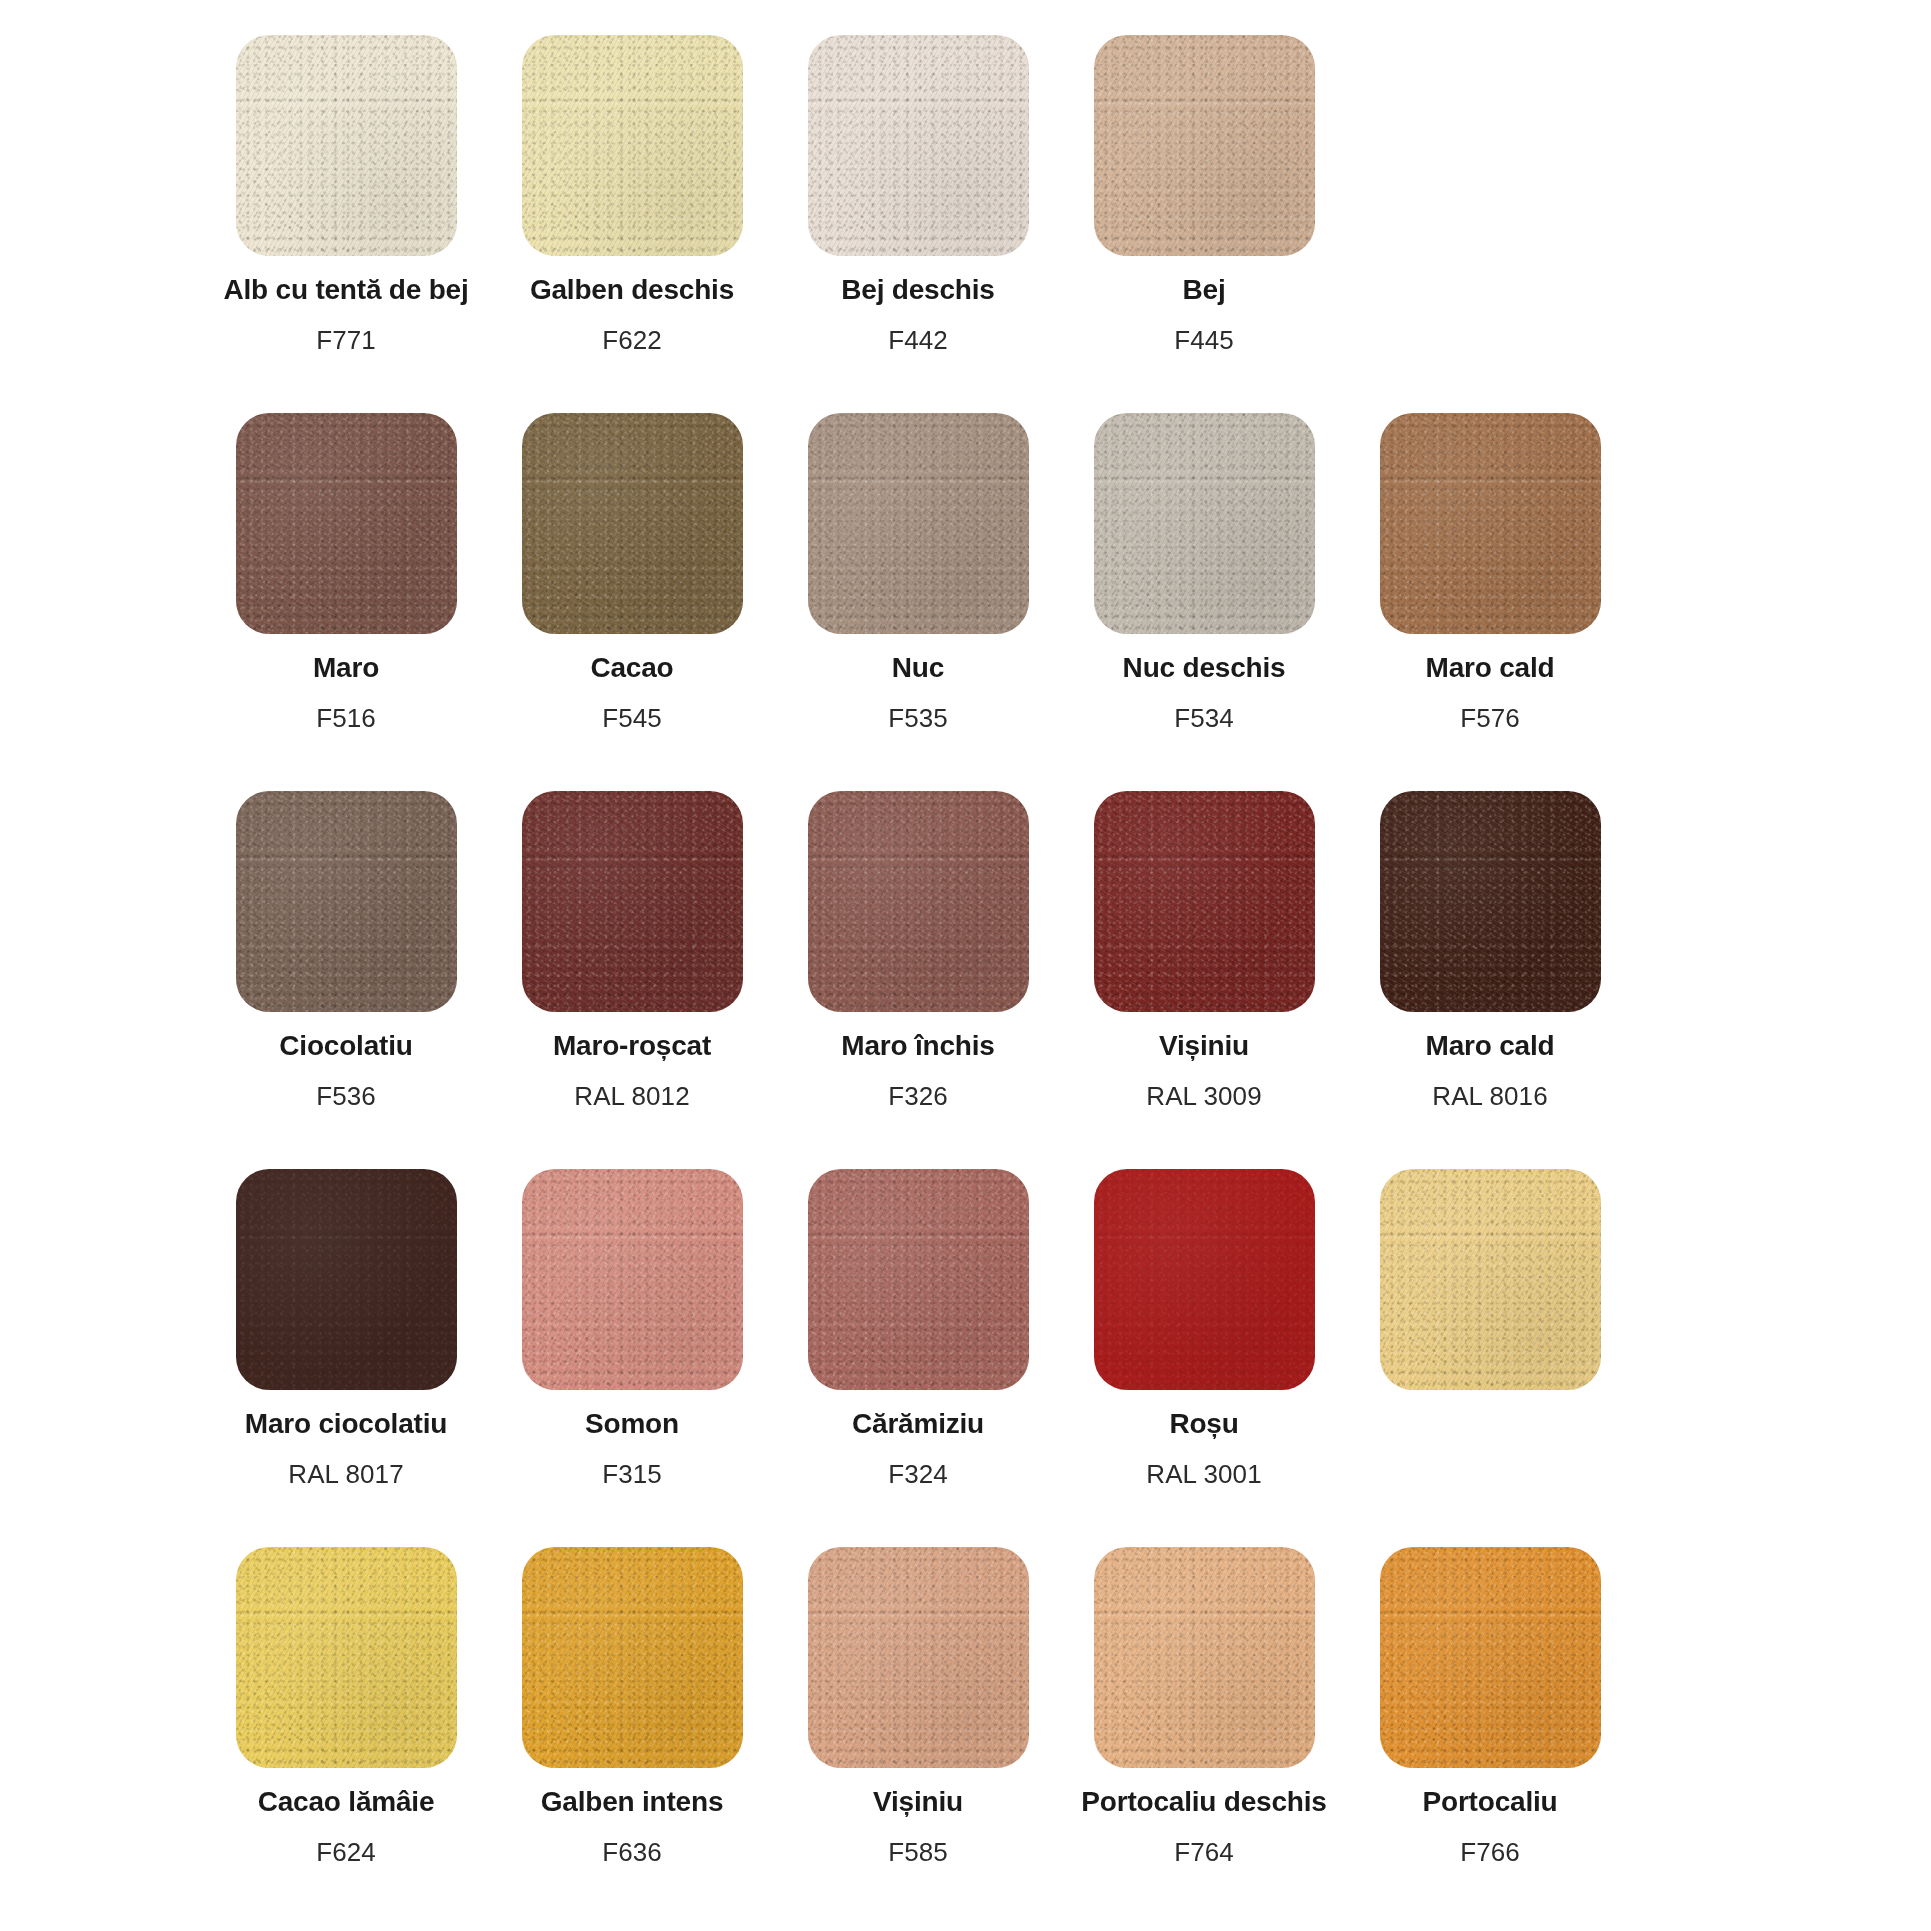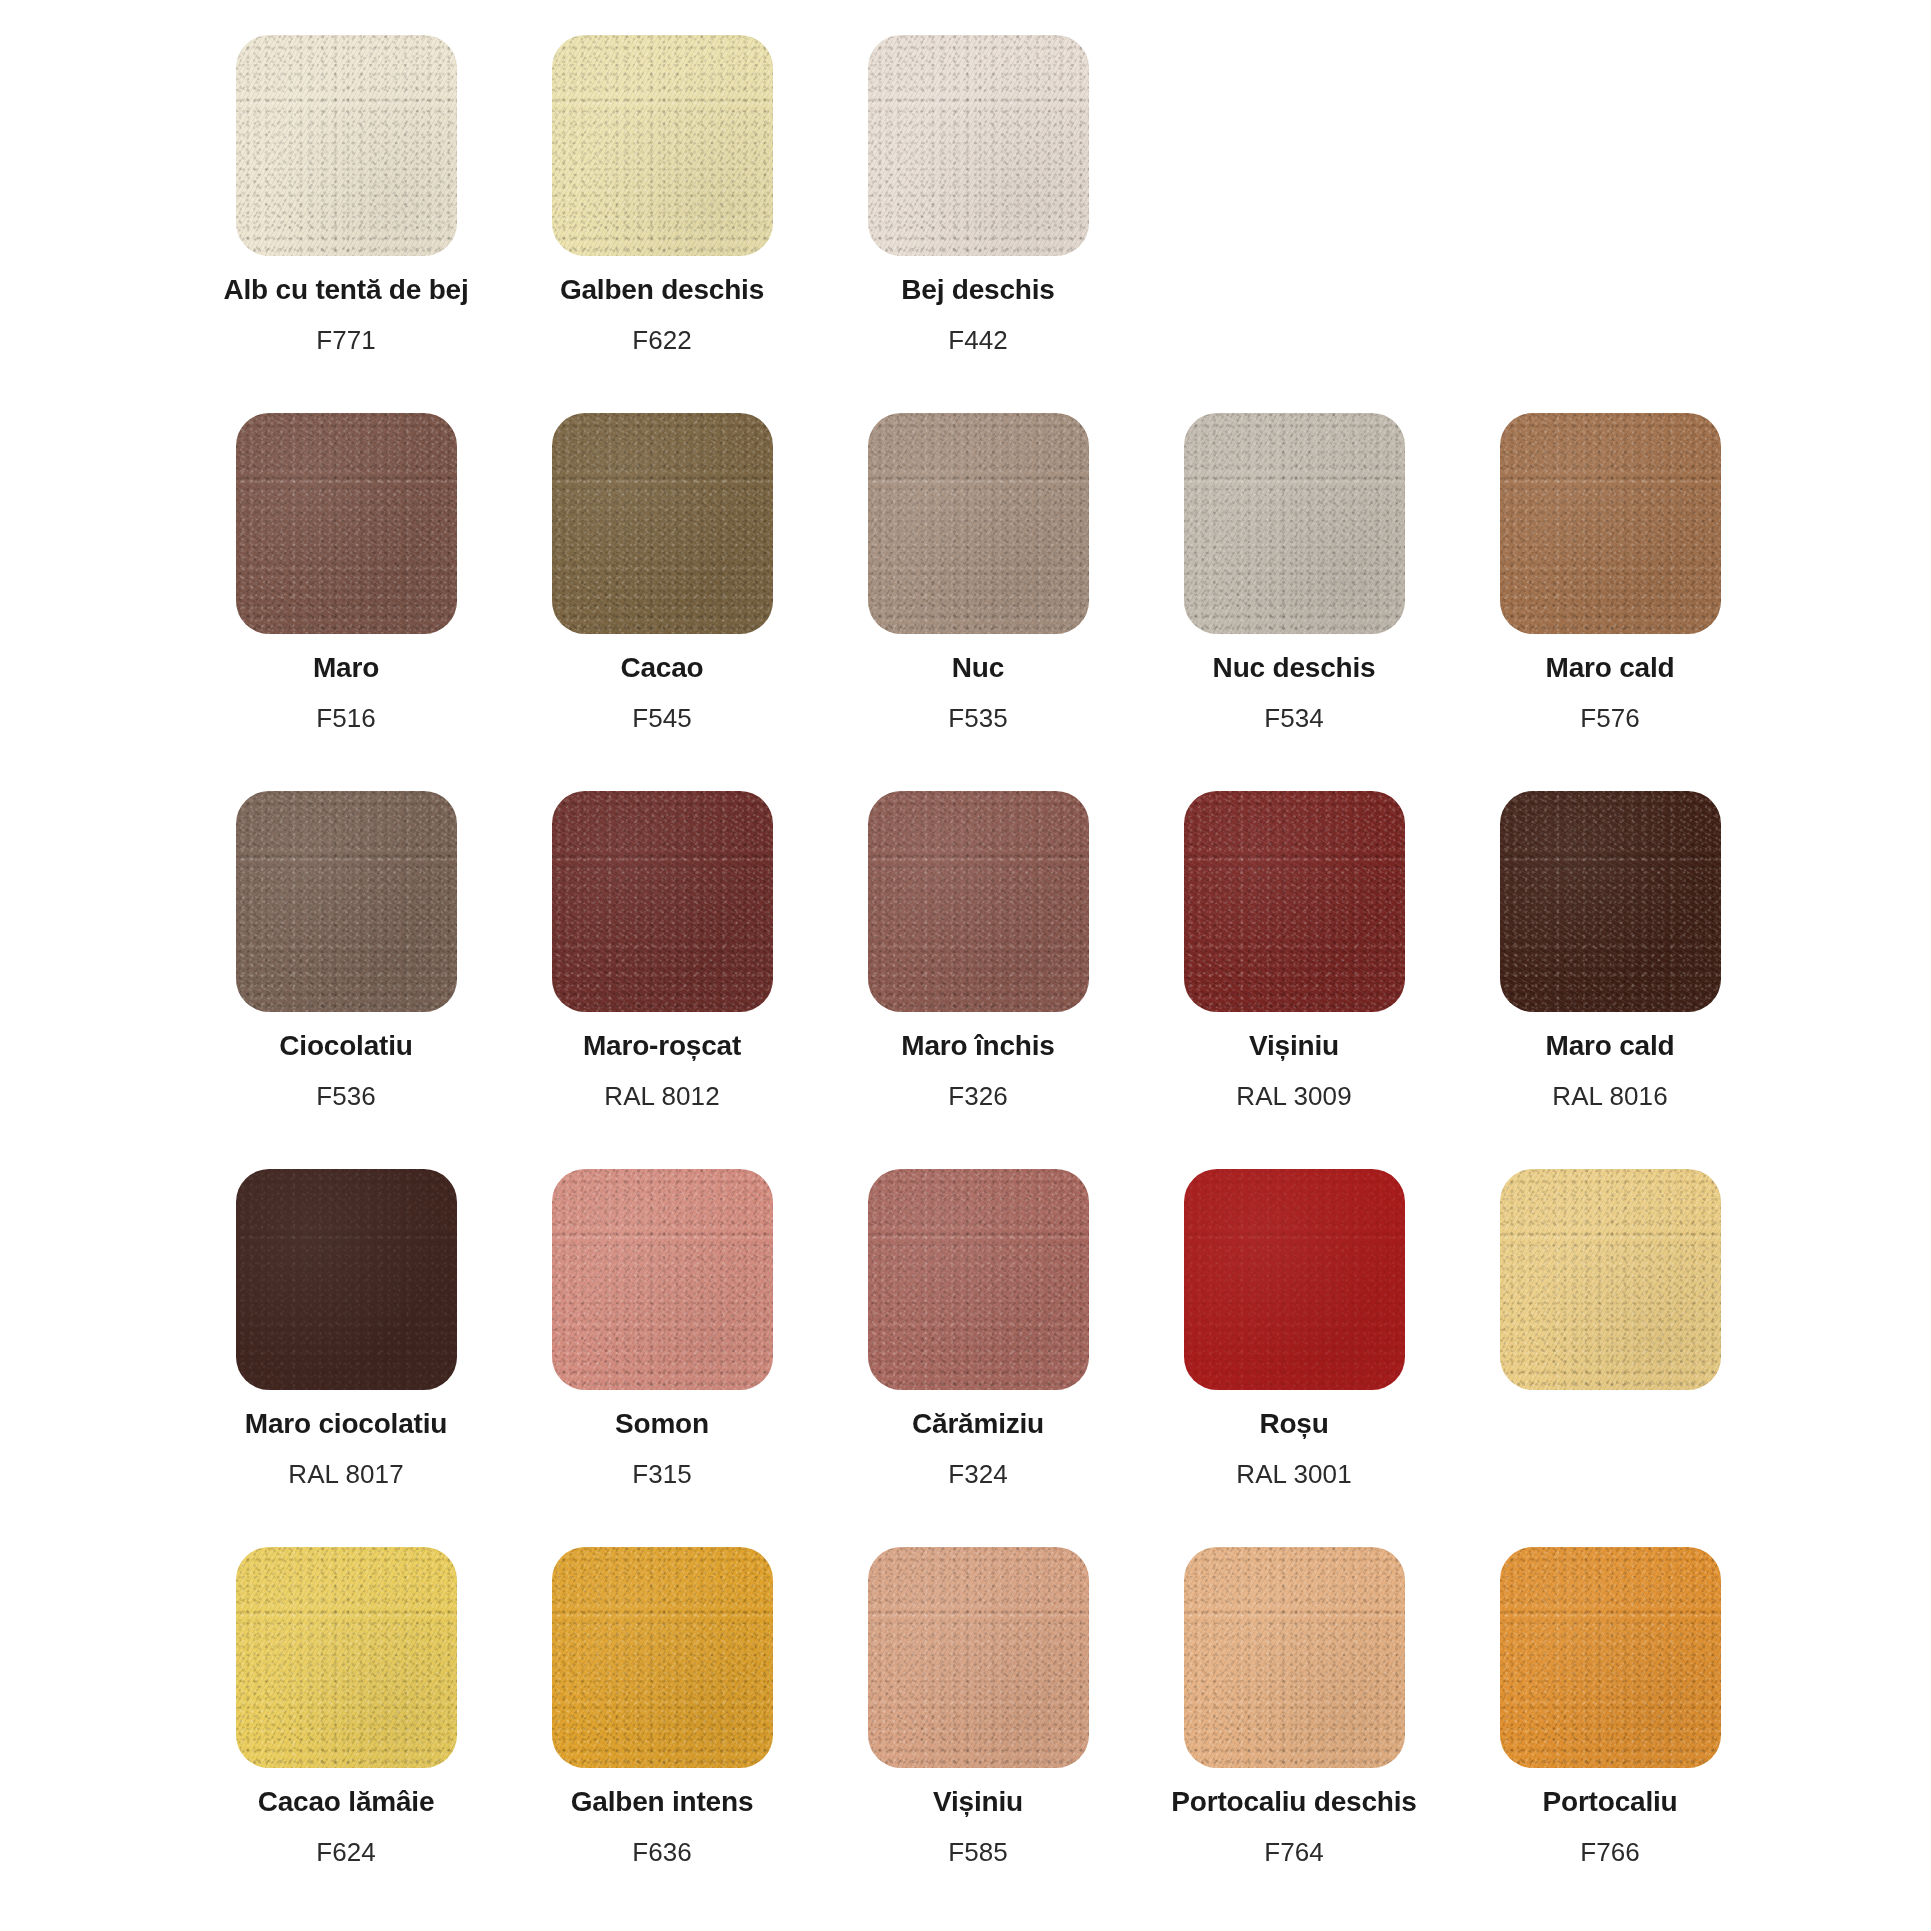--- a/index.html
+++ b/index.html
@@ -23,21 +23,20 @@
     flex-direction: column;
   }
 
   .swatch-row {
     display: flex;
     flex-direction: row;
     justify-content: flex-start;
     align-items: flex-start;
     height: 378px;
     flex: 0 0 auto;
-    gap: 30px;
   }
 
   .swatch-cell {
     width: 286px;
     display: flex;
     flex-direction: column;
     align-items: center;
     flex: 0 0 auto;
   }
 
@@ -140,20 +139,27 @@
           <div class="swatch-code">F622</div>
         </div>
       </div>
       <div class="swatch-cell">
         <div class="swatch-chip" style="background-color: rgb(233, 222, 212);"></div>
         <div class="swatch-caption">
           <div class="swatch-name">Bej deschis</div>
           <div class="swatch-code">F442</div>
         </div>
       </div>
+      <div class="swatch-cell">
+        <div class="swatch-chip" style="background-color: rgb(210, 178, 150);"></div>
+        <div class="swatch-caption">
+          <div class="swatch-name">Bej</div>
+          <div class="swatch-code">F445</div>
+        </div>
+      </div>
     </div>
     <div class="swatch-row">
       <div class="swatch-cell">
         <div class="swatch-chip" style="background-color: rgb(124, 85, 73);"></div>
         <div class="swatch-caption">
           <div class="swatch-name">Maro</div>
           <div class="swatch-code">F516</div>
         </div>
       </div>
       <div class="swatch-cell">

